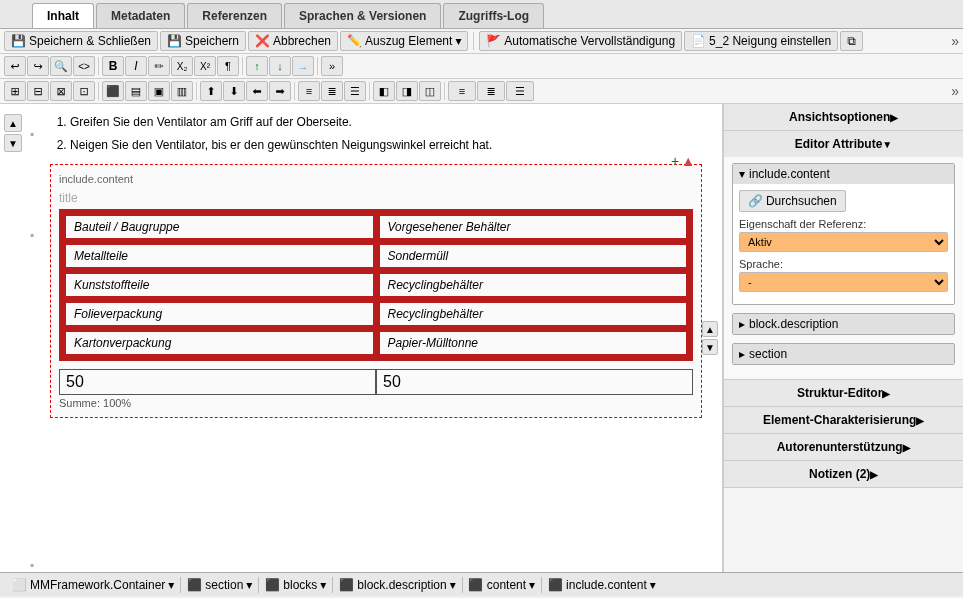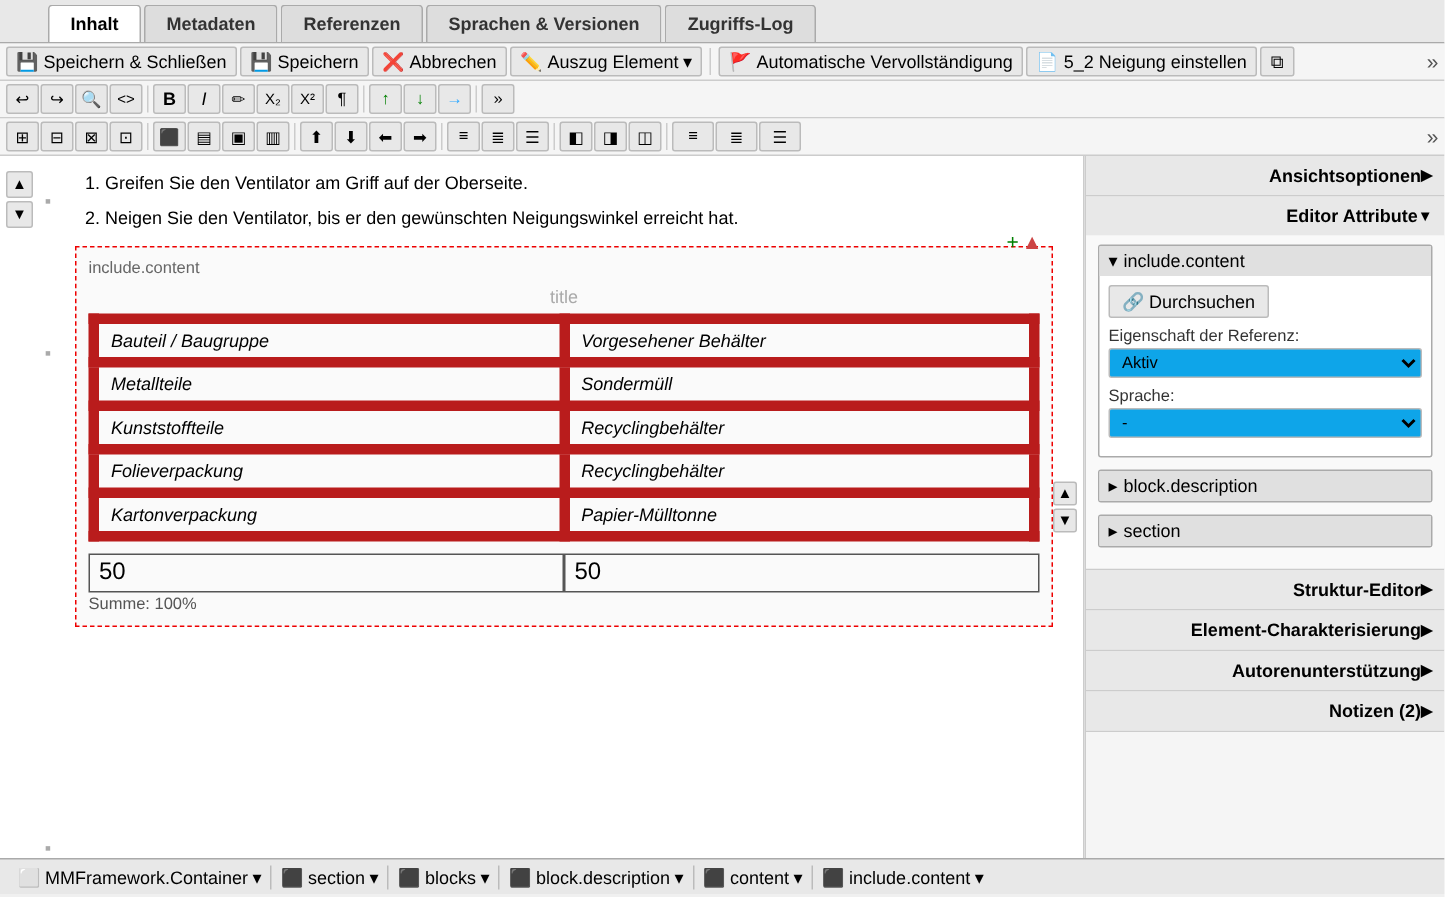--- a/index.html
+++ b/index.html
@@ -78,21 +78,21 @@
       display: flex;
       flex-direction: column;
     }
 
     .sidebar-section {
       border-bottom: 1px solid #ccc;
     }
     .sidebar-section-header {
       display: flex;
       align-items: center;
-      justify-content: flex-end;
+      justify-content: center;
       padding: 6px 8px;
       background: #e8e8e8;
       cursor: pointer;
       font-weight: bold;
       font-size: 12px;
     }
     .sidebar-section-header .arrow { font-size: 10px; }
 
     
     .editor-attr-panel {
@@ -125,21 +125,21 @@
       cursor: pointer;
       font-size: 11px;
       margin-bottom: 6px;
     }
     .field-label { font-size: 11px; color: #333; margin-bottom: 2px; }
     .select-field {
       width: 100%;
       padding: 2px 4px;
       border: 1px solid #bbb;
       border-radius: 2px;
-      background: #0ea5e9;
+      background: #fdba74;
       font-size: 11px;
       margin-bottom: 6px;
     }
 
     .block-desc-box {
       border: 1px solid #aaa;
       border-radius: 2px;
       margin-bottom: 8px;
       background: #fff;
     }
@@ -191,21 +191,20 @@
       right: 6px;
       display: flex;
       gap: 2px;
     }
     .include-block-controls span {
       cursor: pointer;
       font-size: 14px;
     }
 
     .table-title {
-      text-align: center;
       color: #aaa;
       margin-bottom: 4px;
       font-size: 12px;
     }
     .data-table {
       width: 100%;
       border-collapse: collapse;
       font-size: 12px;
     }
     .data-table td {

